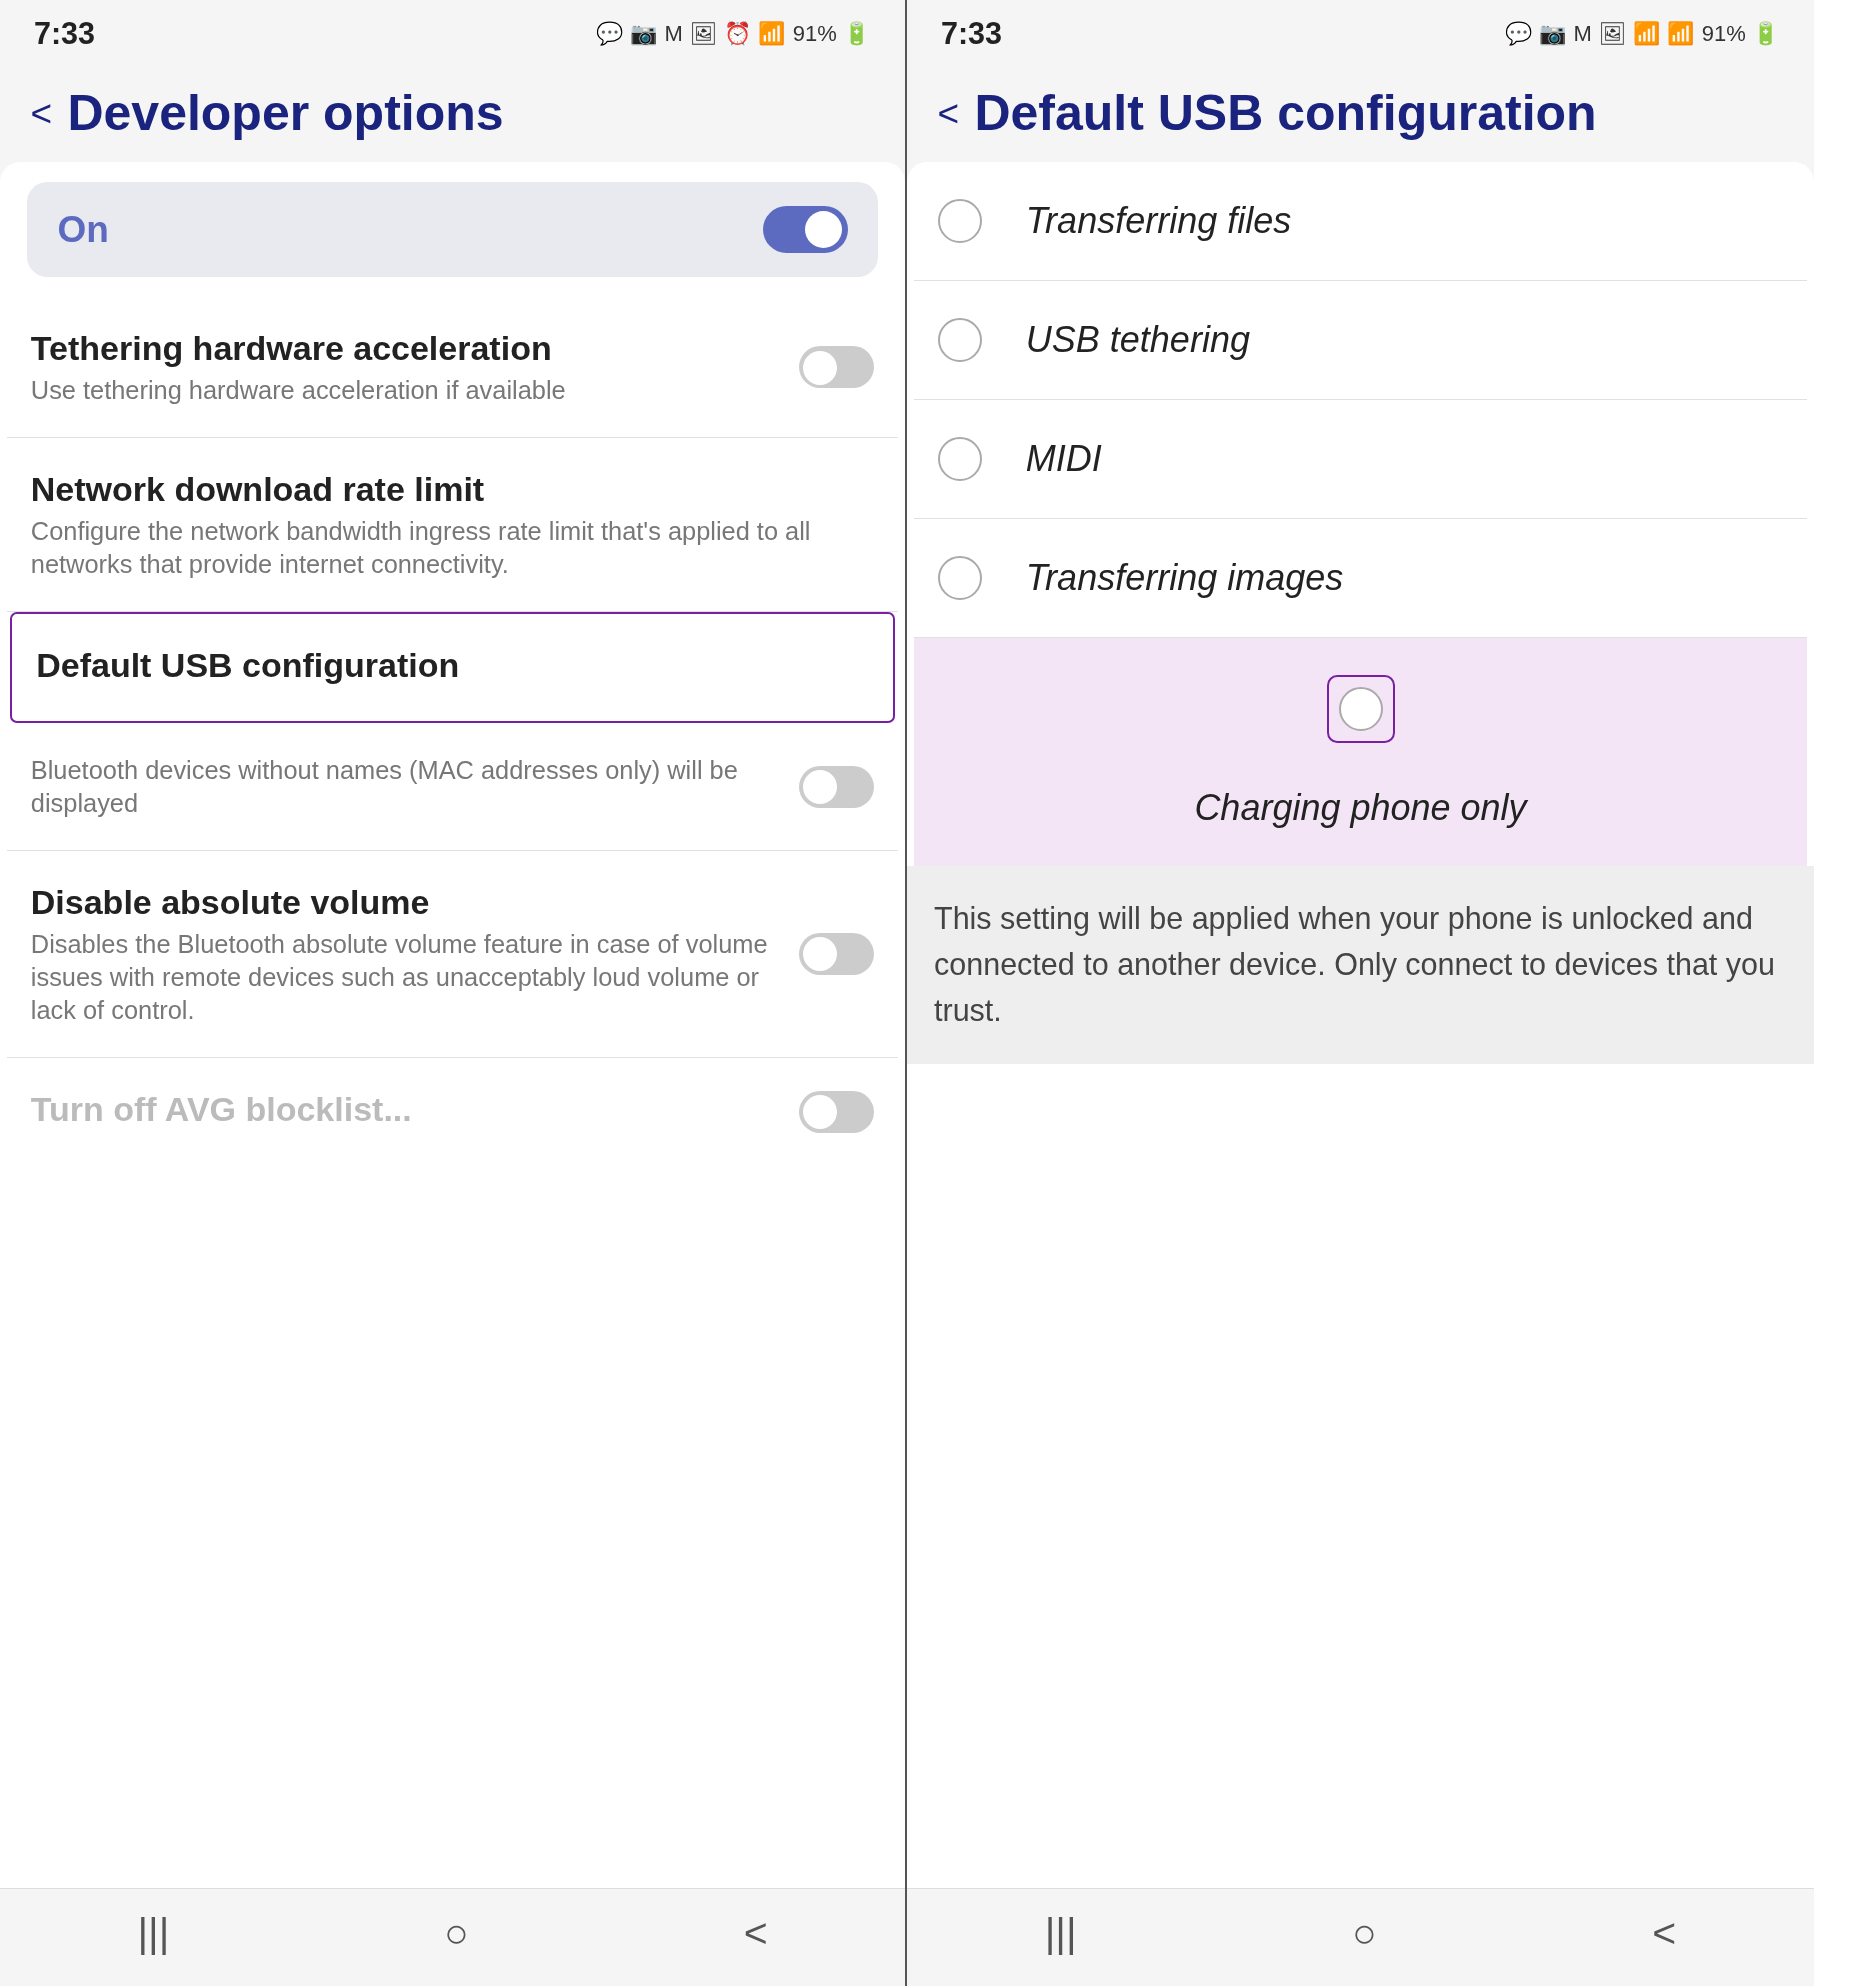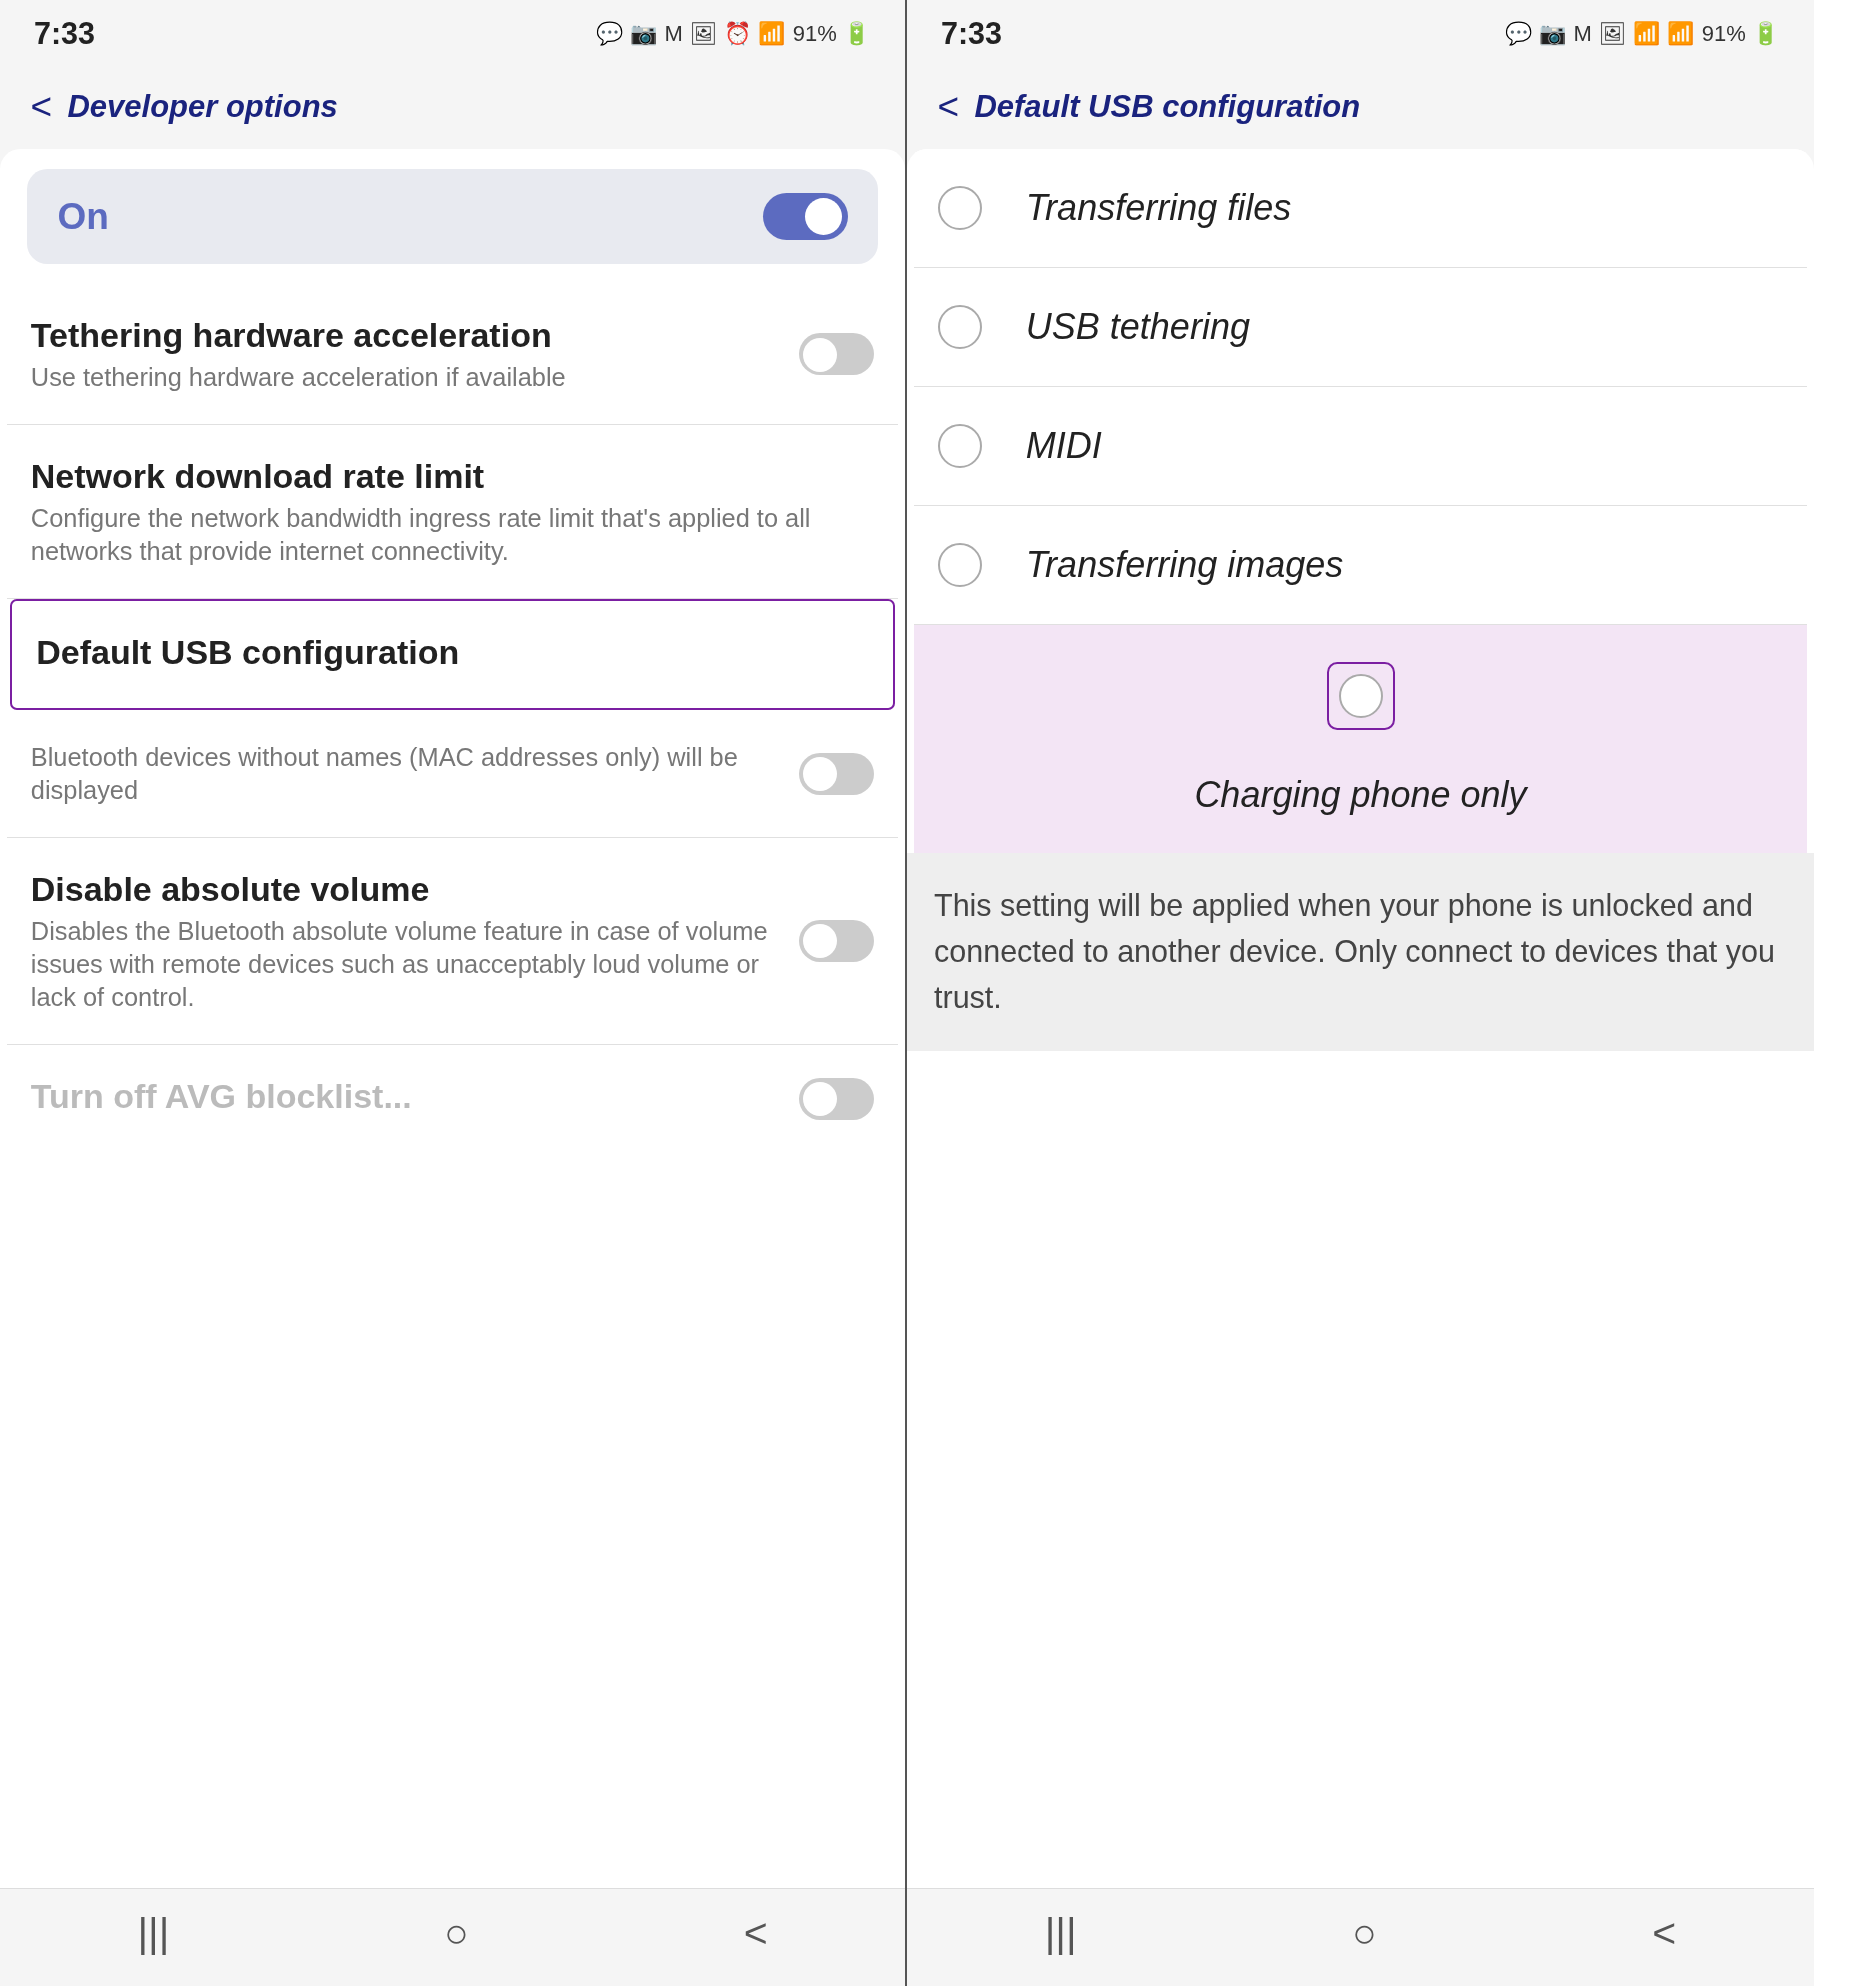--- a/index.html
+++ b/index.html
@@ -53,25 +53,24 @@
       padding: 25.4px 30.5px 17px 30.5px;
       background: #f5f5f5;
       gap: 15.3px;
     }
     .back-arrow {
       font-size: 37px;
       color: #1a237e;
       font-weight: 300;
     }
     .page-title {
-      font-size: 31px;
+      font-size: 50px;
       font-weight: 700;
       color: #1a237e;
       line-height: 1.1;
-      font-style: italic;
     }
     .content-area {
       flex: 1;
       background: #fff;
       overflow: hidden;
       border-radius: 20.3px 20.3px 0 0;
       margin-top: 3.4px;
     }
     
     .toggle-row {

